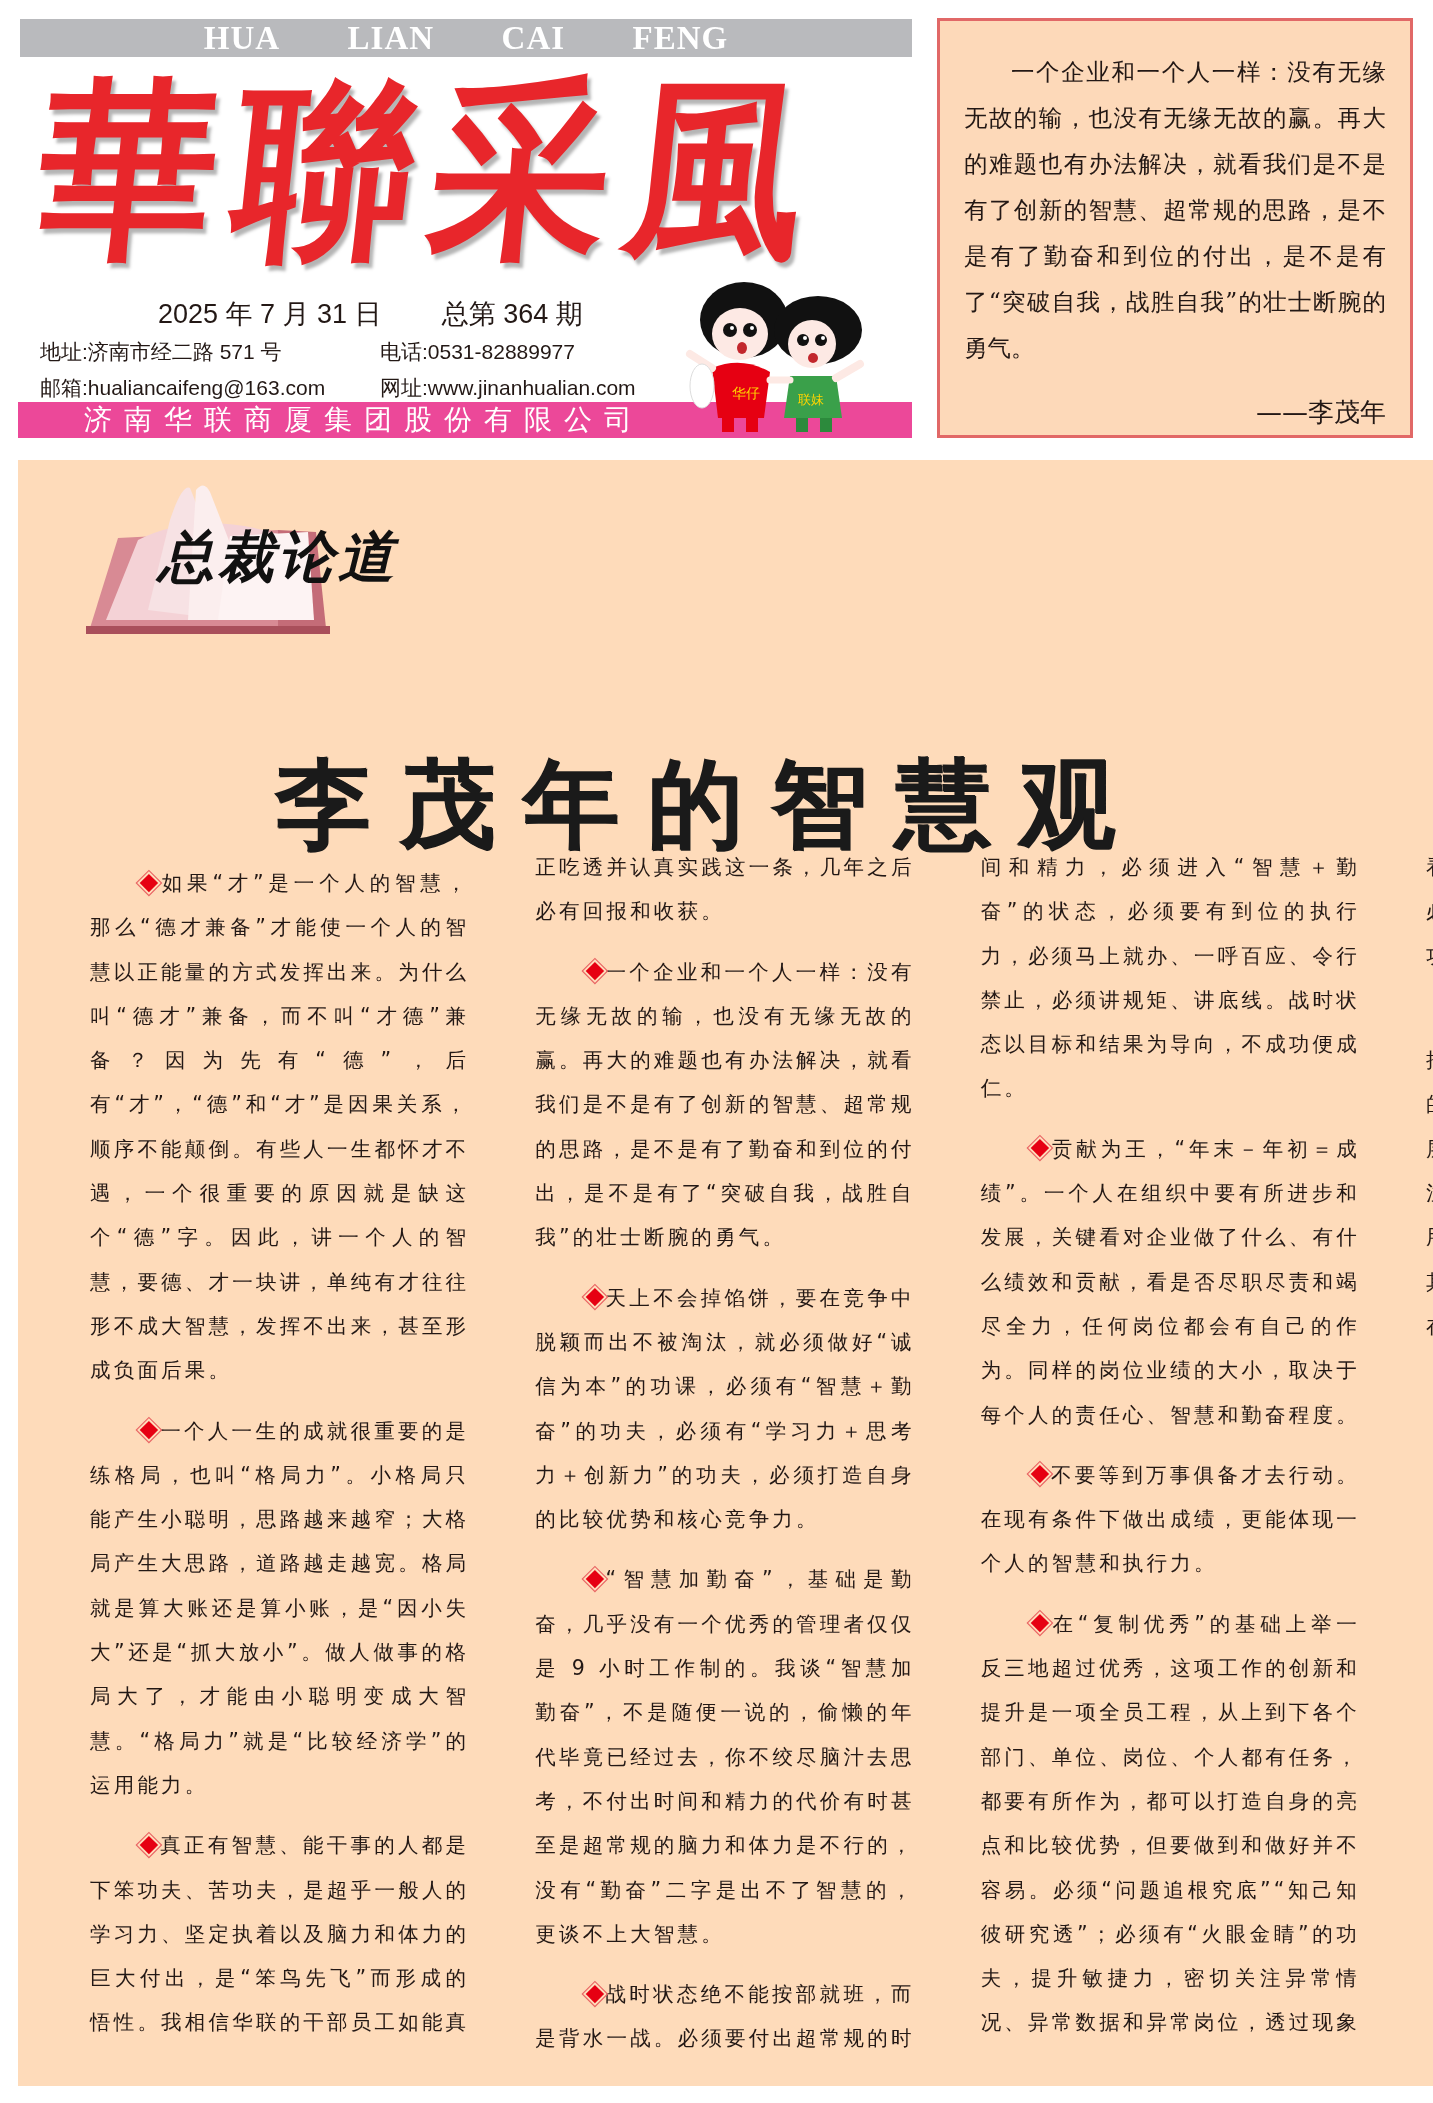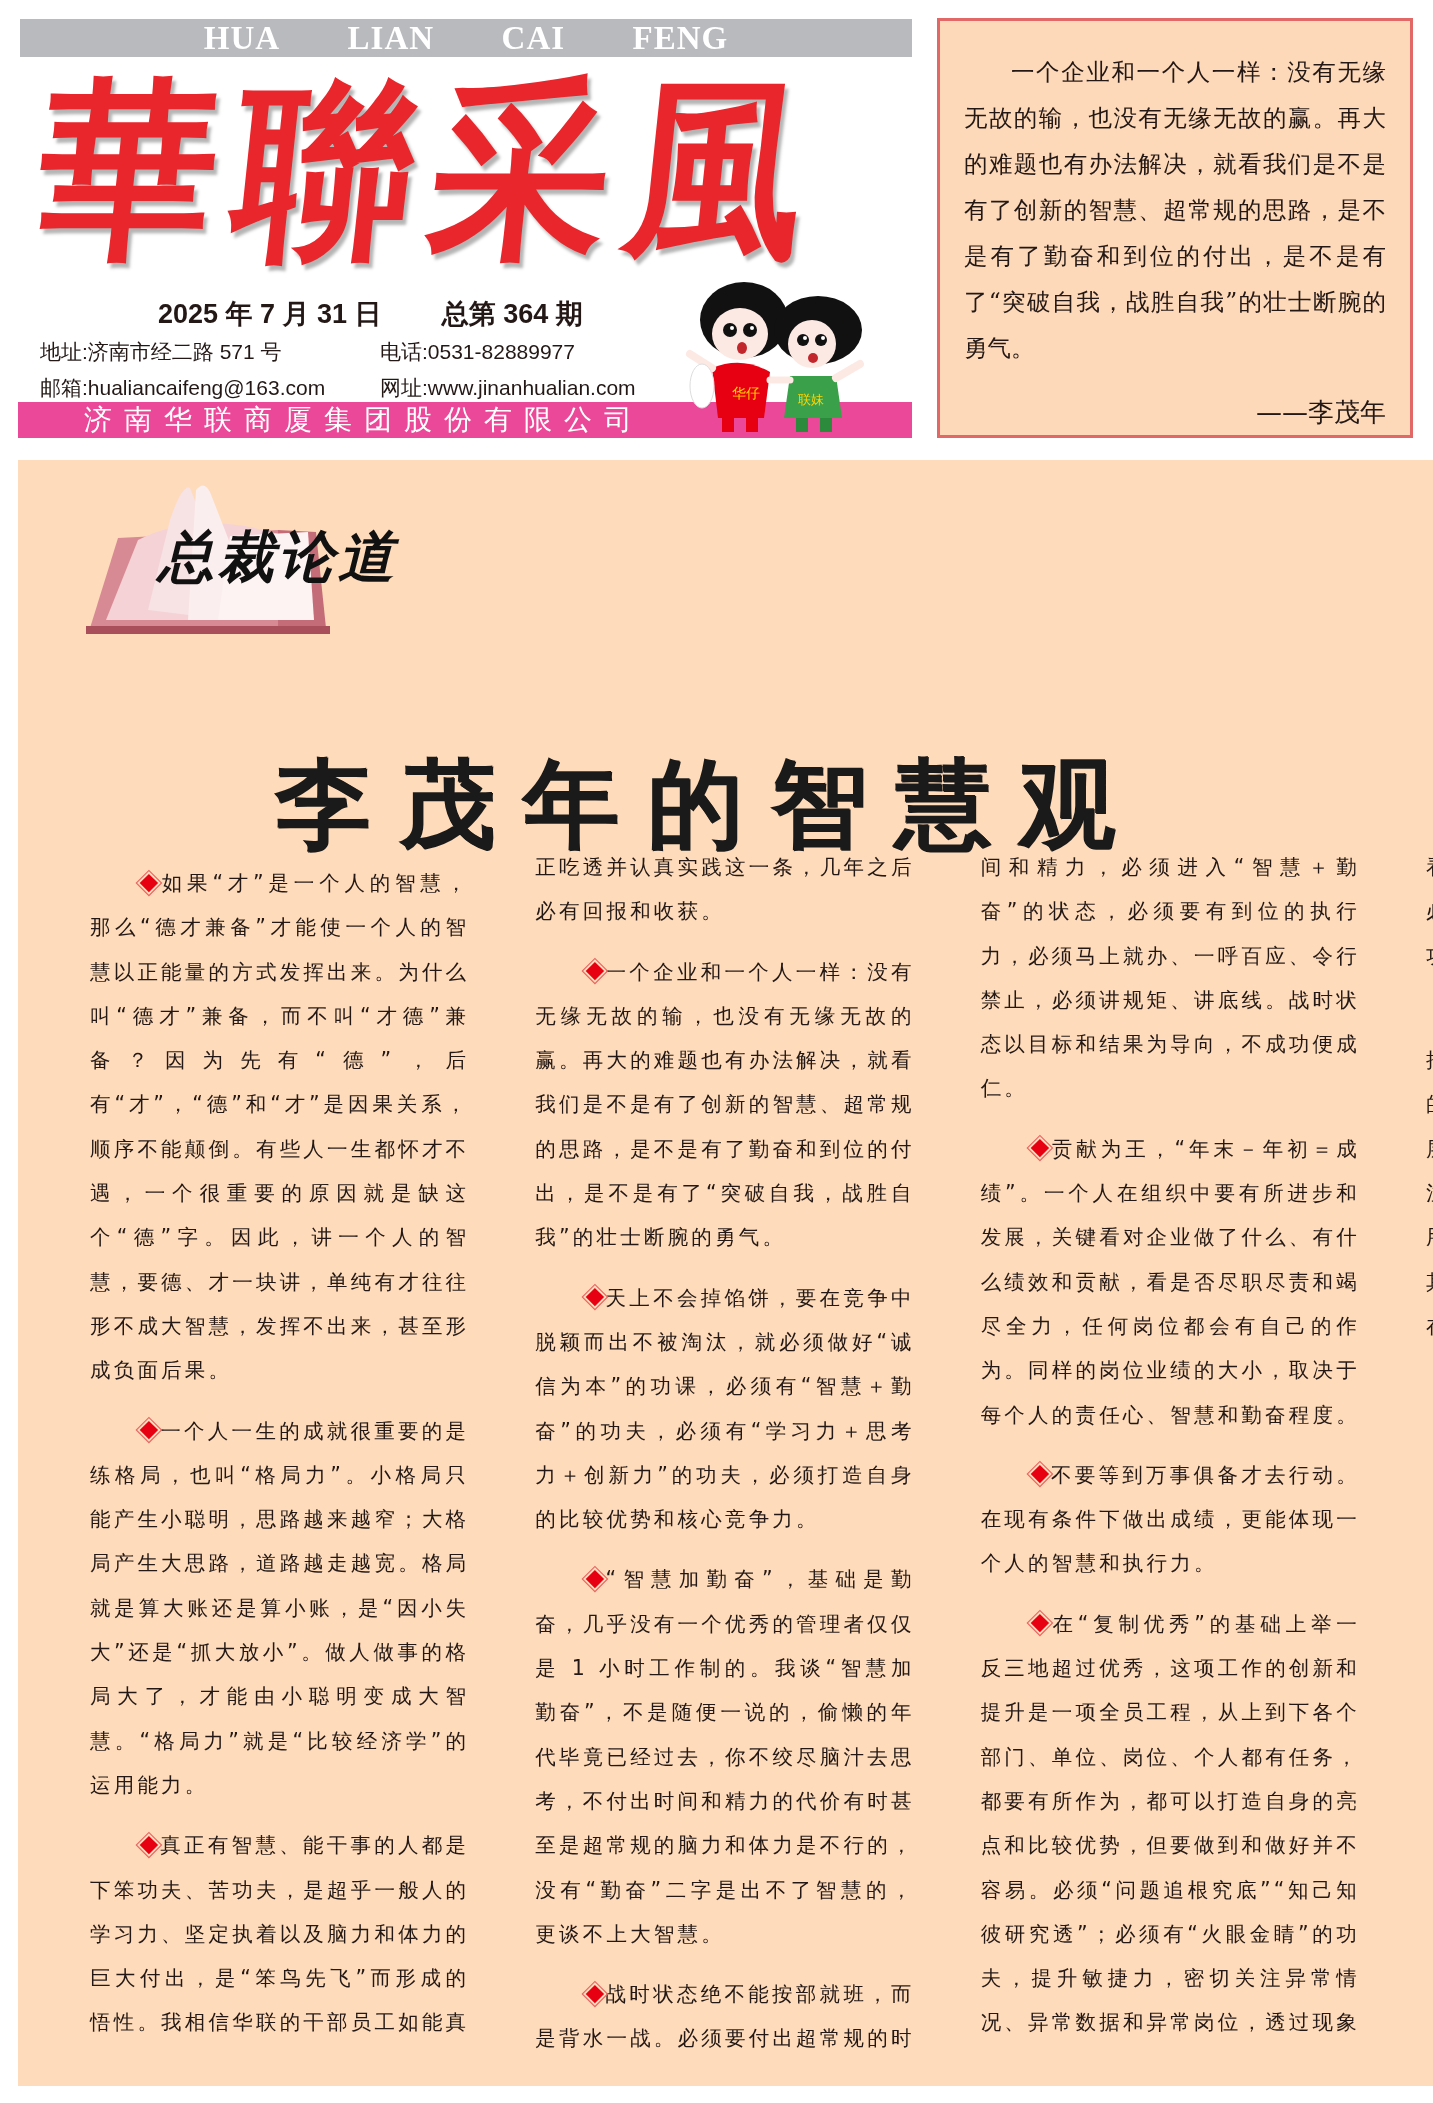--- a/index.html
+++ b/index.html
@@ -26,21 +26,21 @@
   }
   .logo span {
     font-family:"DejaVu Serif", "Liberation Serif", serif;
     font-weight:bold; font-size:178px; line-height:1;
     color:#e8262b;
     text-shadow:4px 5px 3px #b5b5b5;
     display:inline-block; transform:skewX(-6deg) scaleY(1.08);
   }
   .issue-line {
     position:absolute; left:158px; top:296px;
-    font-family:"Liberation Sans", sans-serif; font-weight:bold;
+    font-family:"Liberation Sans", sans-serif; font-weight:normal;
     font-size:27px; color:#231815;
     display:flex; gap:60px;
   }
   .contact {
     position:absolute; left:40px; top:338px;
     font-family:"Liberation Sans", sans-serif; font-size:21px; color:#231815;
     display:grid; grid-template-columns:340px 300px; row-gap:8px;
   }
   .company-bar {
     position:absolute; left:18px; top:402px; width:894px; height:36px;
@@ -182,20 +182,20 @@
   <div class="section-title">总裁论道</div>
 
   <h1 class="headline">李茂年的智慧观</h1>
 
   <div class="columns">
     <p><span class="bullet"></span><span>如果“才”是一个人的智慧，那么“德才兼备”才能使一个人的智慧以正能量的方式发挥出来。为什么叫“德才”兼备，而不叫“才德”兼备？因为先有“德”，后有“才”，“德”和“才”是因果关系，顺序不能颠倒。有些人一生都怀才不遇，一个很重要的原因就是缺这个“德”字。因此，讲一个人的智慧，要德、才一块讲，单纯有才往往形不成大智慧，发挥不出来，甚至形成负面后果。</span></p>
     <p><span class="bullet"></span><span>一个人一生的成就很重要的是练格局，也叫“格局力”。小格局只能产生小聪明，思路越来越窄；大格局产生大思路，道路越走越宽。格局就是算大账还是算小账，是“因小失大”还是“抓大放小”。做人做事的格局大了，才能由小聪明变成大智慧。“格局力”就是“比较经济学”的运用能力。</span></p>
     <p><span class="bullet"></span><span>真正有智慧、能干事的人都是下笨功夫、苦功夫，是超乎一般人的学习力、坚定执着以及脑力和体力的巨大付出，是“笨鸟先飞”而形成的悟性。我相信华联的干部员工如能真正吃透并认真实践这一条，几年之后必有回报和收获。</span></p>
     <p><span class="bullet"></span><span>一个企业和一个人一样：没有无缘无故的输，也没有无缘无故的赢。再大的难题也有办法解决，就看我们是不是有了创新的智慧、超常规的思路，是不是有了勤奋和到位的付出，是不是有了“突破自我，战胜自我”的壮士断腕的勇气。</span></p>
     <p><span class="bullet"></span><span>天上不会掉馅饼，要在竞争中脱颖而出不被淘汰，就必须做好“诚信为本”的功课，必须有“智慧＋勤奋”的功夫，必须有“学习力＋思考力＋创新力”的功夫，必须打造自身的比较优势和核心竞争力。</span></p>
-    <p><span class="bullet"></span><span>“智慧加勤奋”，基础是勤奋，几乎没有一个优秀的管理者仅仅是 1 小时工作制的。我谈“智慧加勤奋”，不是随便一说的，偷懒的年代毕竟已经过去，你不绞尽脑汁去思考，不付出时间和精力的代价有时甚至是超常规的脑力和体力是不行的，没有“勤奋”二字是出不了智慧的，更谈不上大智慧。</span></p>
+    <p><span class="bullet"></span><span>“智慧加勤奋”，基础是勤奋，几乎没有一个优秀的管理者仅仅是 9 小时工作制的。我谈“智慧加勤奋”，不是随便一说的，偷懒的年代毕竟已经过去，你不绞尽脑汁去思考，不付出时间和精力的代价有时甚至是超常规的脑力和体力是不行的，没有“勤奋”二字是出不了智慧的，更谈不上大智慧。</span></p>
     <p><span class="bullet"></span><span>战时状态绝不能按部就班，而是背水一战。必须要付出超常规的时间和精力，必须进入“智慧＋勤奋”的状态，必须要有到位的执行力，必须马上就办、一呼百应、令行禁止，必须讲规矩、讲底线。战时状态以目标和结果为导向，不成功便成仁。</span></p>
     <p><span class="bullet"></span><span>贡献为王，“年末－年初＝成绩”。一个人在组织中要有所进步和发展，关键看对企业做了什么、有什么绩效和贡献，看是否尽职尽责和竭尽全力，任何岗位都会有自己的作为。同样的岗位业绩的大小，取决于每个人的责任心、智慧和勤奋程度。</span></p>
     <p><span class="bullet"></span><span>不要等到万事俱备才去行动。在现有条件下做出成绩，更能体现一个人的智慧和执行力。</span></p>
     <p><span class="bullet"></span><span>在“复制优秀”的基础上举一反三地超过优秀，这项工作的创新和提升是一项全员工程，从上到下各个部门、单位、岗位、个人都有任务，都要有所作为，都可以打造自身的亮点和比较优势，但要做到和做好并不容易。必须“问题追根究底”“知己知彼研究透”；必须有“火眼金睛”的功夫，提升敏捷力，密切关注异常情况、异常数据和异常岗位，透过现象看本质，通过本质倒过来分析现象；必须拿出智慧和勤奋，下笨功夫、苦功夫。</span></p>
     <p><span class="bullet"></span><span>进一步用科学、公正的方法发挥好团队的智慧和力量，是今后大家的一项重要责任。要进一步关注基层、关注一线，关注优秀的团队，关注优秀的人才，大力培养、提拔、重用优秀中青年干部，真正到位地人尽其才，这是我们基业常青的根本之所在。</span></p>
   </div>
 </div>
 
 </body></html>

